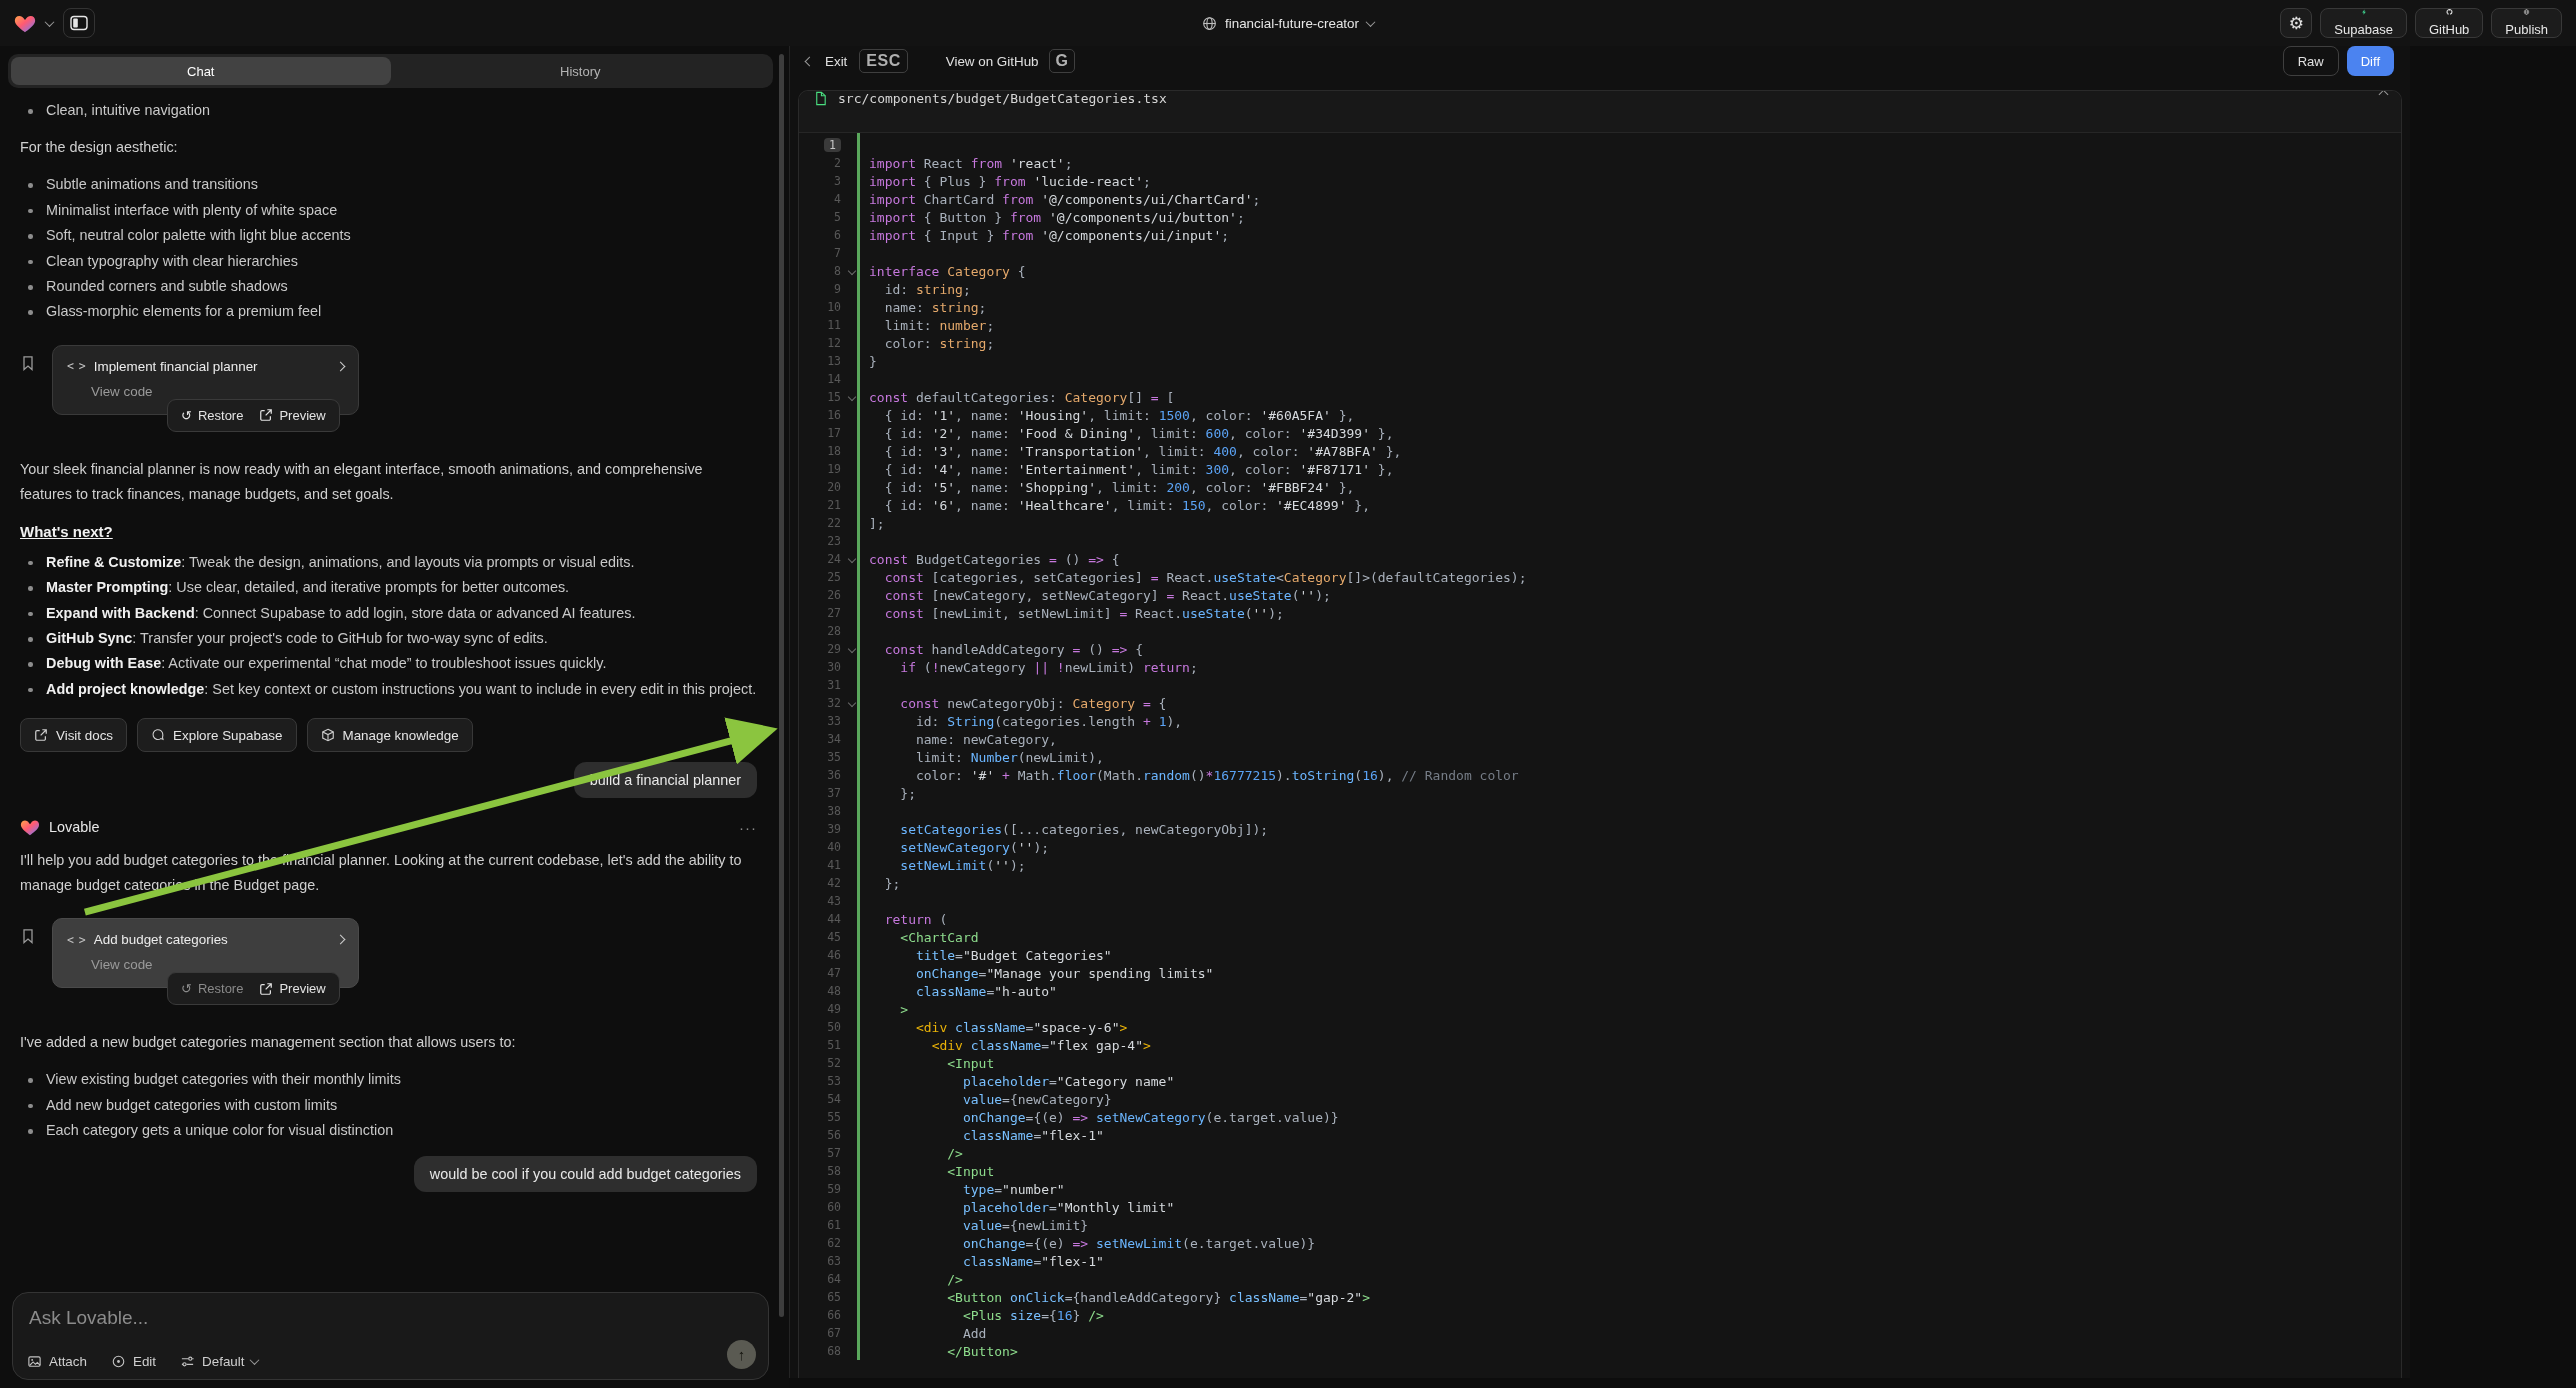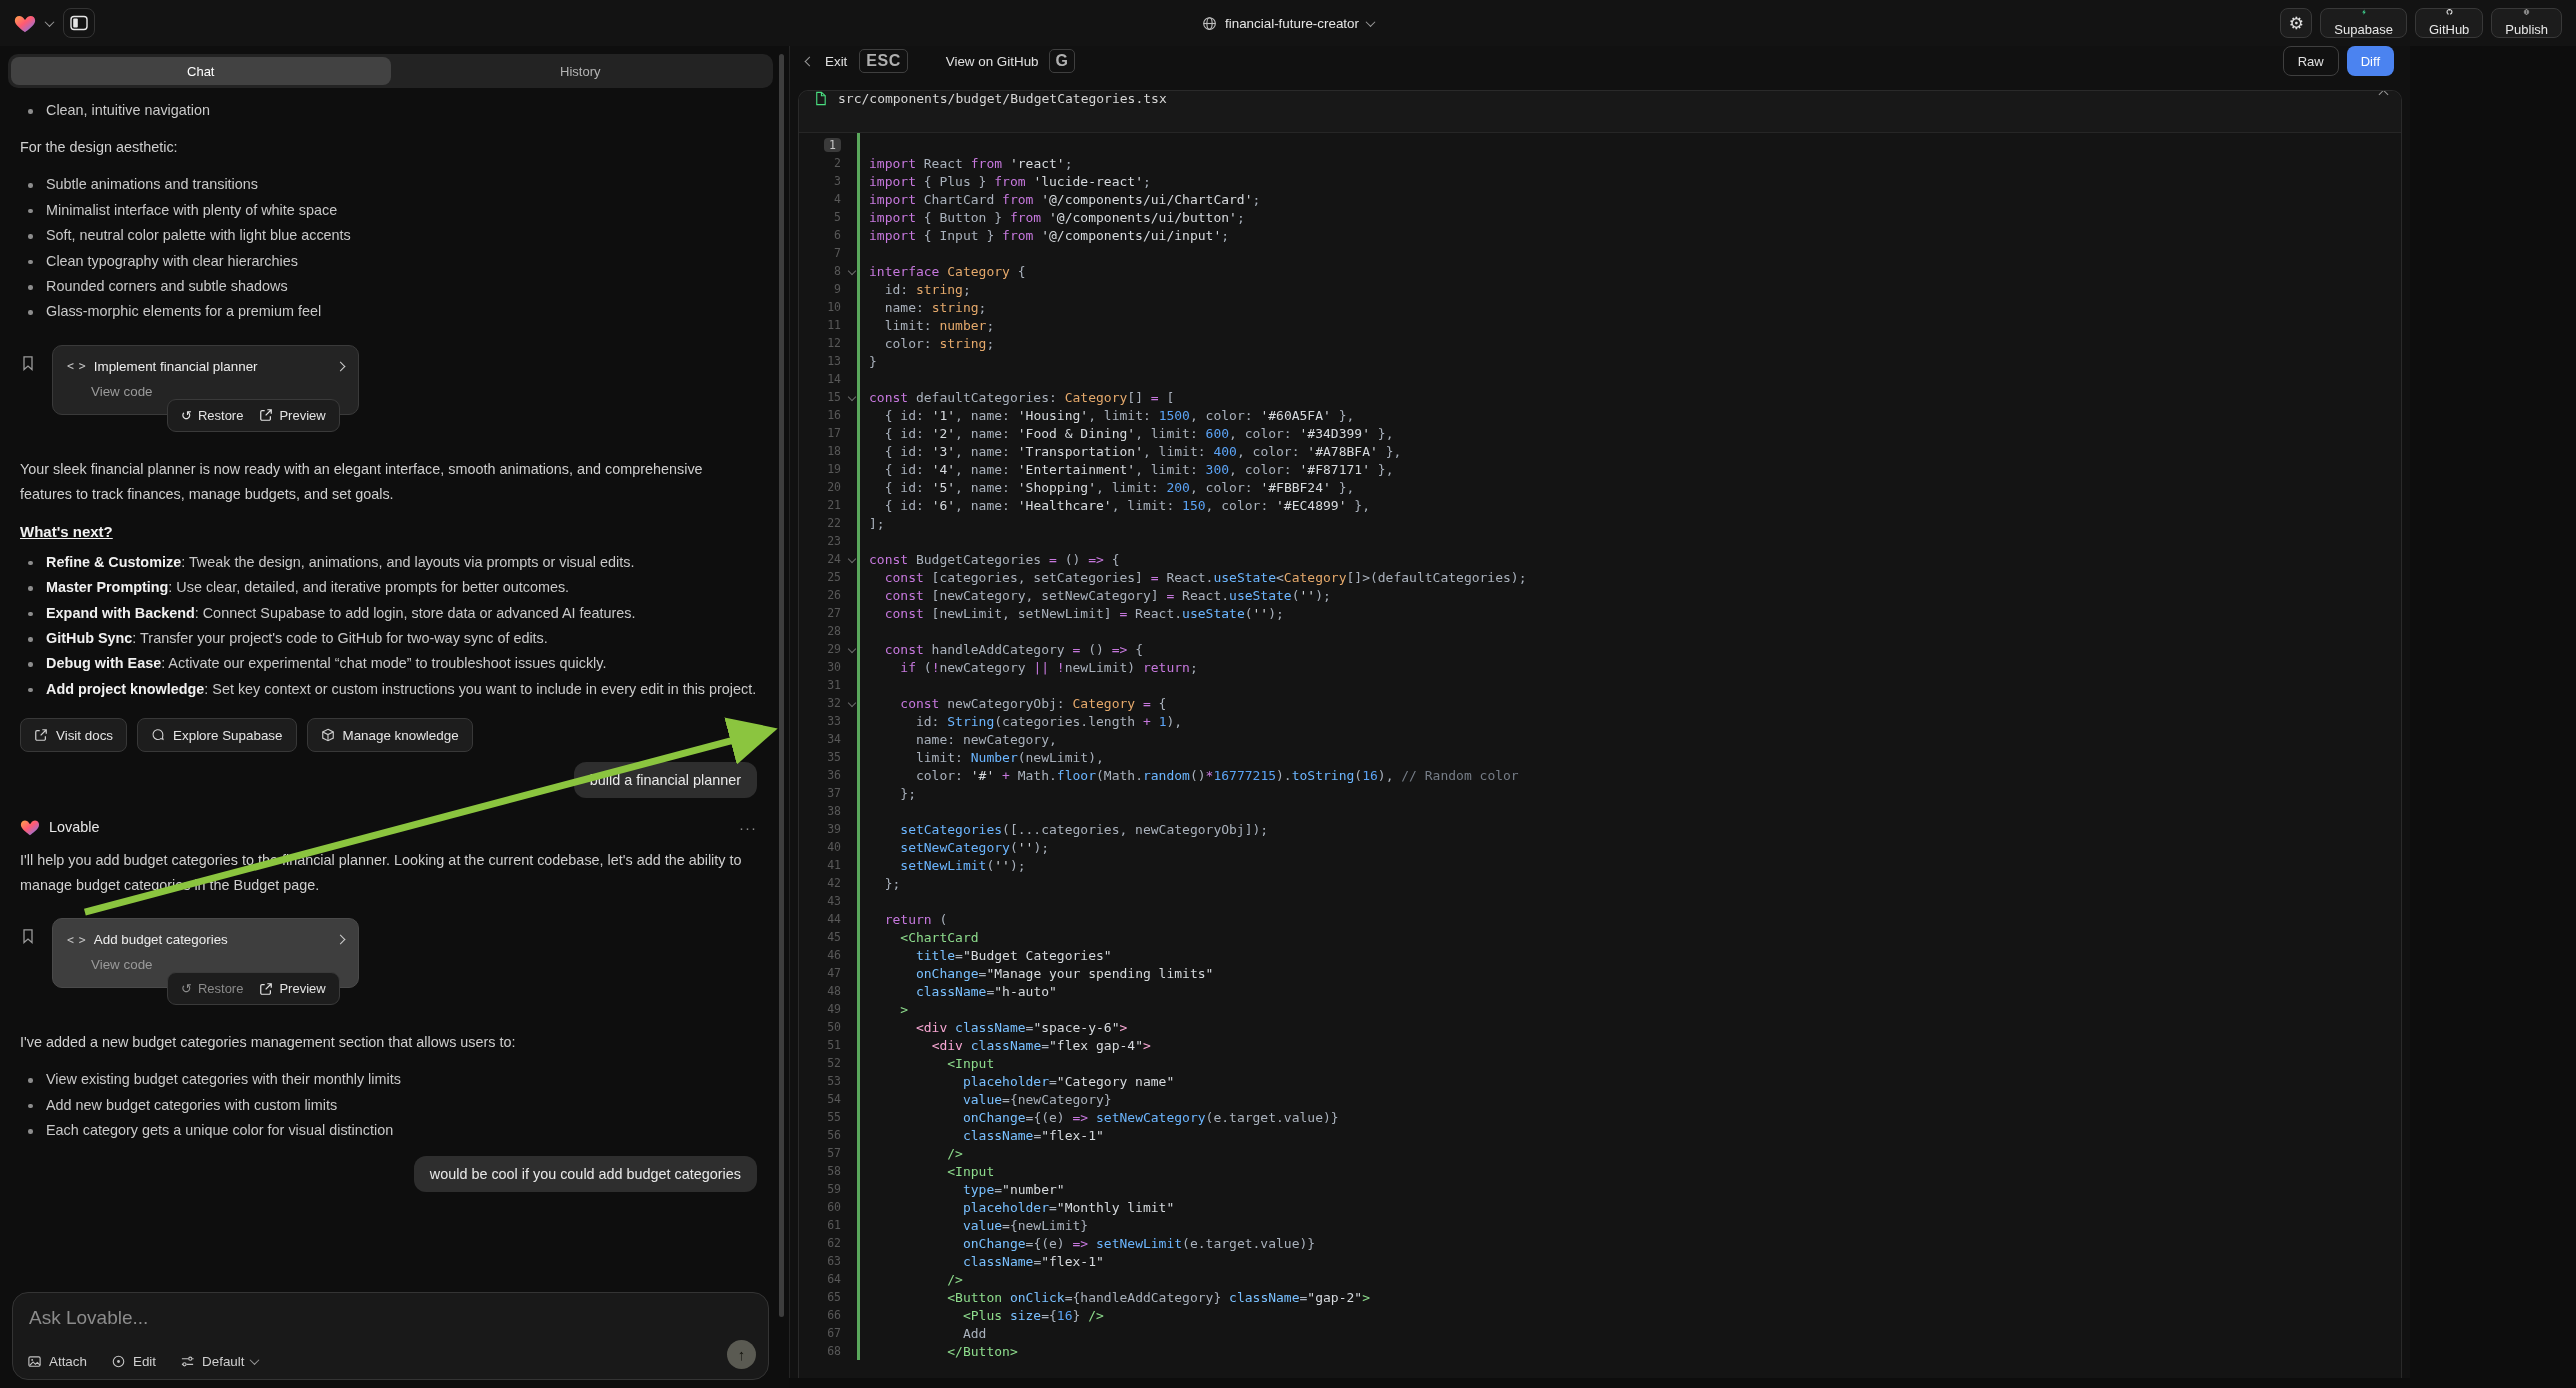--- a/index.html
+++ b/index.html
@@ -126,21 +126,21 @@
   .ct { padding-left:28px; white-space:pre; font-size:13px; color:#b8bfca; }
   .tk-k { color:#c678dd; }
   .tk-p { color:#a9b1bc; }
   .tk-s { color:#d6dade; }
   .tk-n { color:#5ba3f5; }
   .tk-t { color:#e5a96b; }
   .tk-prim { color:#e5a96b; }
   .tk-f { color:#6cb6ff; }
   .tk-c { color:#767d87; }
   .tk-tag { color:#8ddb8c; }
-  .tk-htag { color:#f9a8d4; }
+  .tk-htag { color:#eab308; }
   .tk-attr { color:#79c0ff; }
 </style>
 </head>
 <body>
 
 <div class="topbar">
   <div class="tb-left">
     <span class="heart"><svg viewBox="0 0 24 22">
       <defs>
             <linearGradient id="g1" x1="0" y1="0" x2="1" y2="1">

